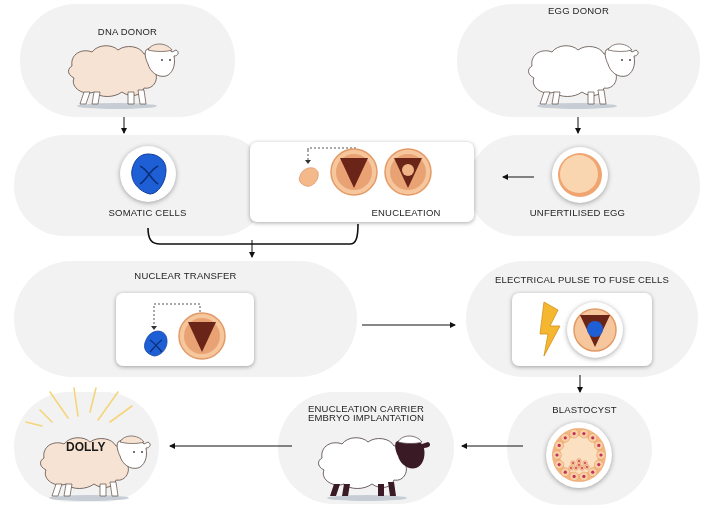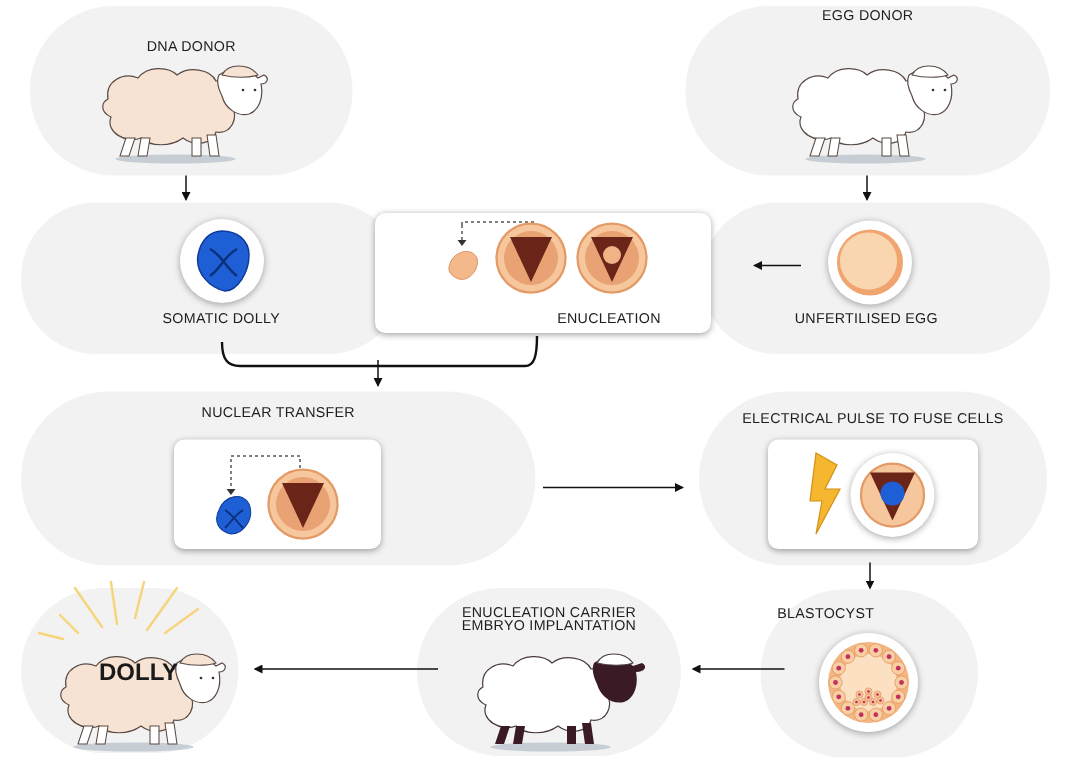--- a/index.html
+++ b/index.html
@@ -2,21 +2,21 @@
 <html><head>
 <meta charset="utf-8">
 <style>
   html,body{margin:0;padding:0;background:#ffffff;}
   body{width:713px;height:508px;position:relative;overflow:hidden;font-family:"Liberation Sans","DejaVu Sans",sans-serif;color:#222;}
   .node{position:absolute;background:#f2f2f2;}
   .label{position:absolute;font-size:9.5px;letter-spacing:0.2px;text-align:center;color:#1e1e1e;white-space:nowrap;}
   .card{position:absolute;background:#fff;border-radius:7px;box-shadow:0 1px 4px rgba(0,0,0,0.35);}
   .disc{position:absolute;border-radius:50%;background:#fff;box-shadow:0 1px 5px rgba(0,0,0,0.35);}
   svg{position:absolute;overflow:visible;}
-  .dolly{position:absolute;font-weight:bold;font-size:16px;color:#1a1a1a;}
+  .dolly{position:absolute;font-weight:bold;font-size:12px;color:#1a1a1a;}
 </style>
 </head>
 <body>
 
 <div class="node" style="left:20px;top:4px;width:215px;height:113px;border-radius:56px;"></div>
 <div class="node" style="left:457px;top:4px;width:243px;height:113px;border-radius:56px;"></div>
 <div class="node" style="left:14px;top:135px;width:255px;height:101px;border-radius:50px;"></div>
 <div class="node" style="left:468px;top:135px;width:232px;height:101px;border-radius:50px;"></div>
 <div class="node" style="left:14px;top:261px;width:343px;height:116px;border-radius:58px;"></div>
 <div class="node" style="left:466px;top:261px;width:232px;height:116px;border-radius:58px;"></div>
@@ -25,26 +25,26 @@
 <div class="node" style="left:507px;top:393px;width:145px;height:112px;border-radius:56px;"></div>
 
 <div class="card" style="left:250px;top:142px;width:224px;height:80px;"></div>
 
 <div class="card" style="left:116px;top:293px;width:138px;height:73px;"></div>
 
 <div class="card" style="left:512px;top:293px;width:140px;height:73px;"></div>
 
 <div class="label" style="left:20px;top:26px;width:215px;">DNA DONOR</div>
 <div class="label" style="left:457px;top:5px;width:243px;">EGG DONOR</div>
-<div class="label" style="left:60px;top:207px;width:175px;">SOMATIC DOLLY</div>
+<div class="label" style="left:60px;top:207px;width:175px;">SOMATIC CELLS</div>
 <div class="label" style="left:250px;top:207px;width:224px;padding-left:44px;">ENUCLEATION</div>
 <div class="label" style="left:470px;top:207px;width:215px;">UNFERTILISED EGG</div>
 <div class="label" style="left:14px;top:270px;width:343px;text-align:center;">NUCLEAR TRANSFER</div>
 <div class="label" style="left:466px;top:274px;width:232px;">ELECTRICAL PULSE TO FUSE CELLS</div>
-<div class="label" style="left:478px;top:404px;width:145px;">BLASTOCYST</div>
+<div class="label" style="left:512px;top:404px;width:145px;">BLASTOCYST</div>
 <div class="label" style="left:278px;top:404px;width:176px;line-height:10px;">ENUCLEATION CARRIER</div>
 <div class="label" style="left:278px;top:413px;width:176px;line-height:10px;">EMBRYO IMPLANTATION</div>
 
 <svg style="left:0;top:0;" width="713" height="508">
   <defs>
     <marker id="ah" markerWidth="6" markerHeight="6" refX="5" refY="3" orient="auto">
       <path d="M0,0 L6,3 L0,6 z" fill="#111"></path>
     </marker>
   </defs>
   <line x1="124" y1="117" x2="124" y2="133" stroke="#111" stroke-width="1" marker-end="url(#ah)"></line>

